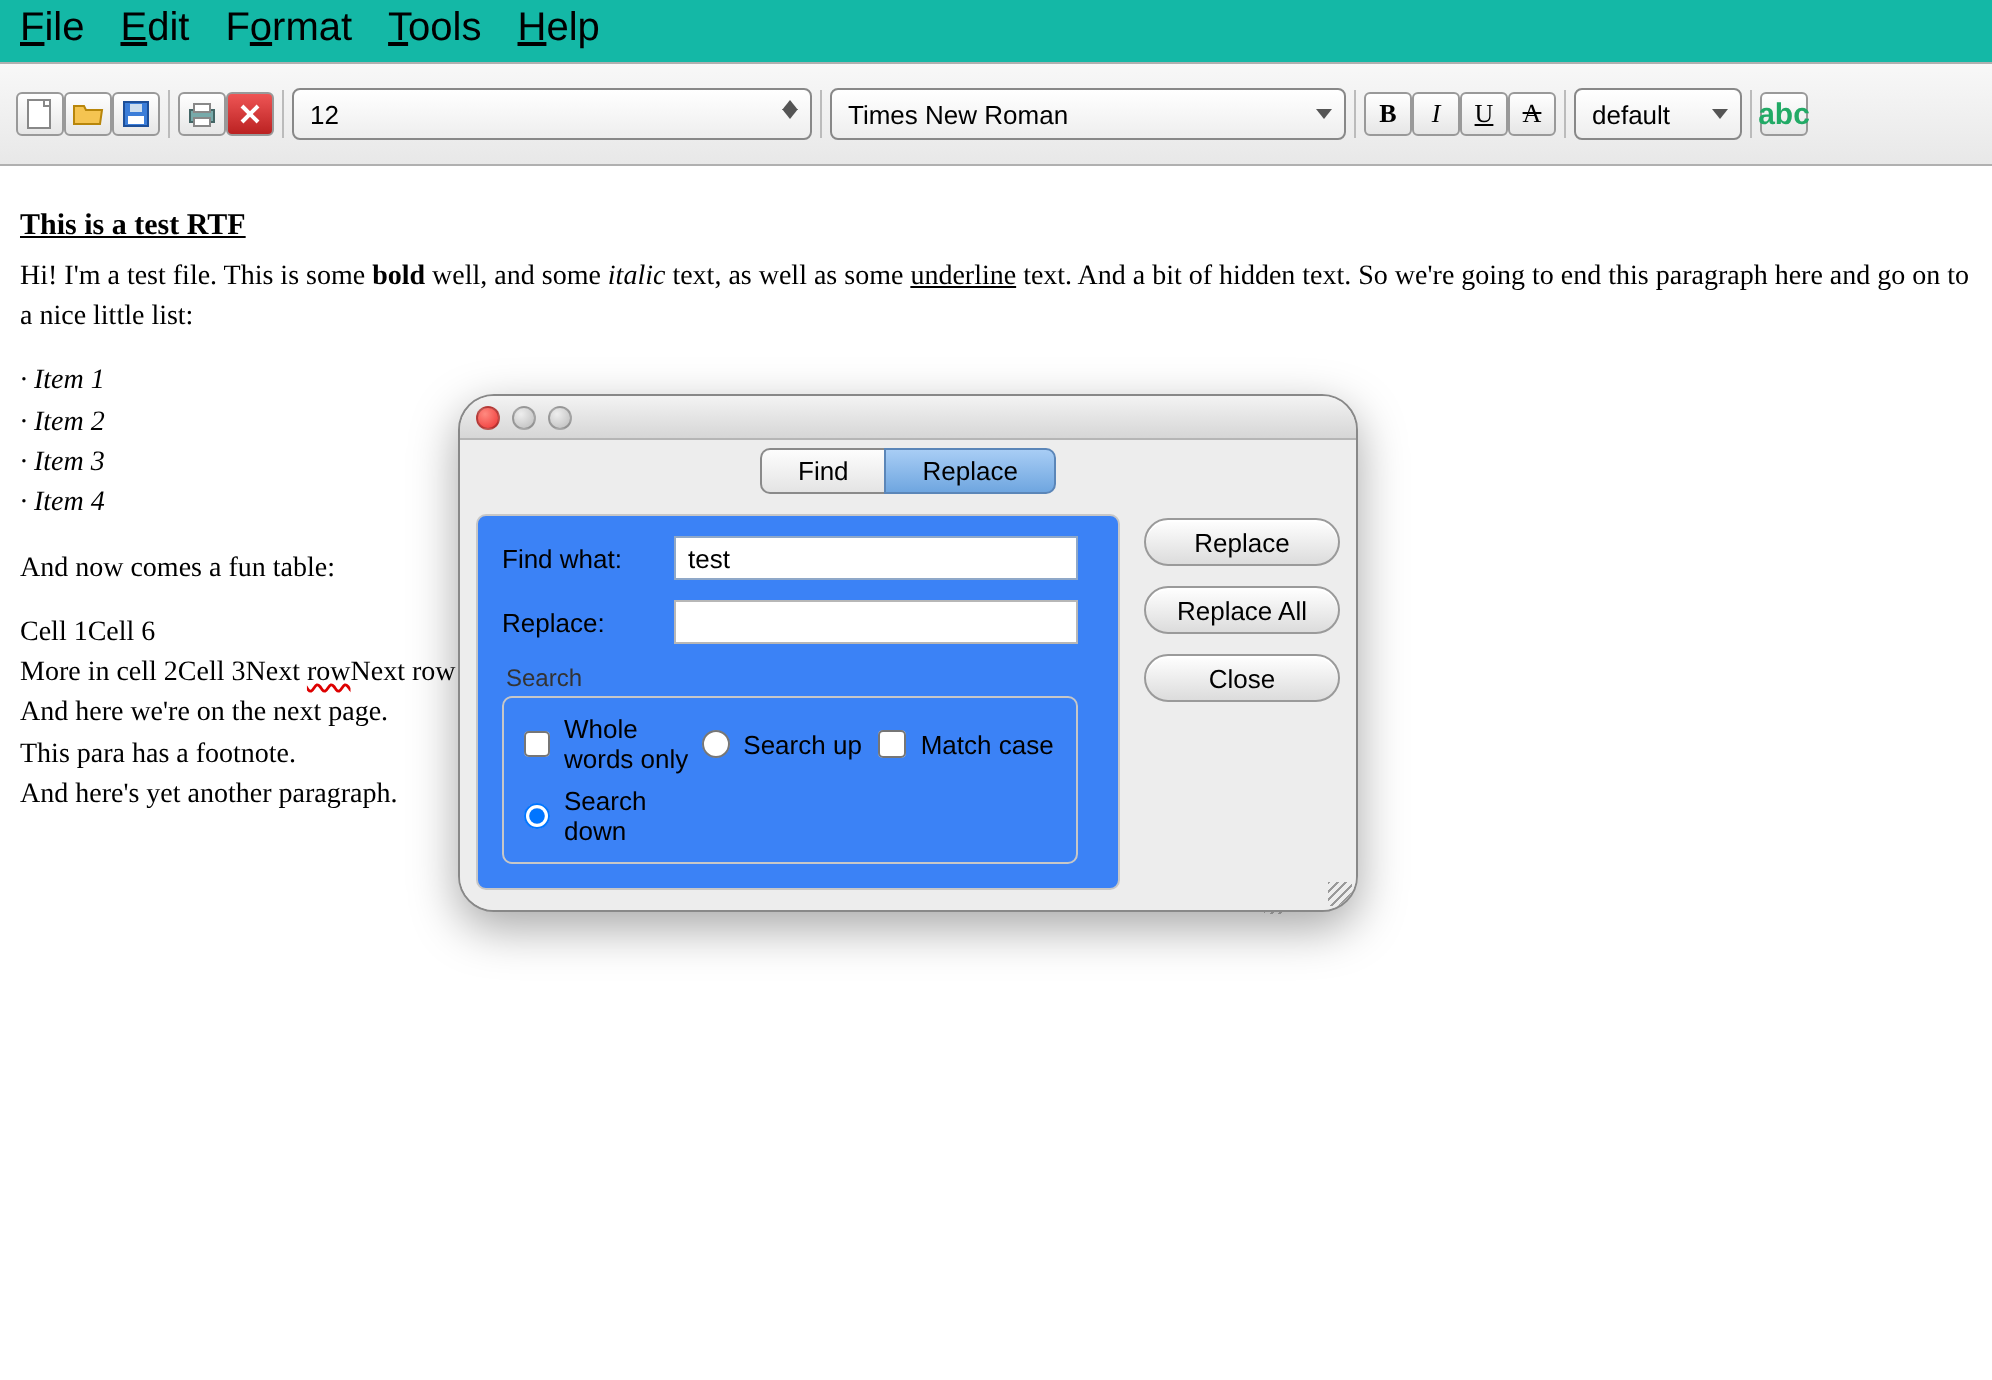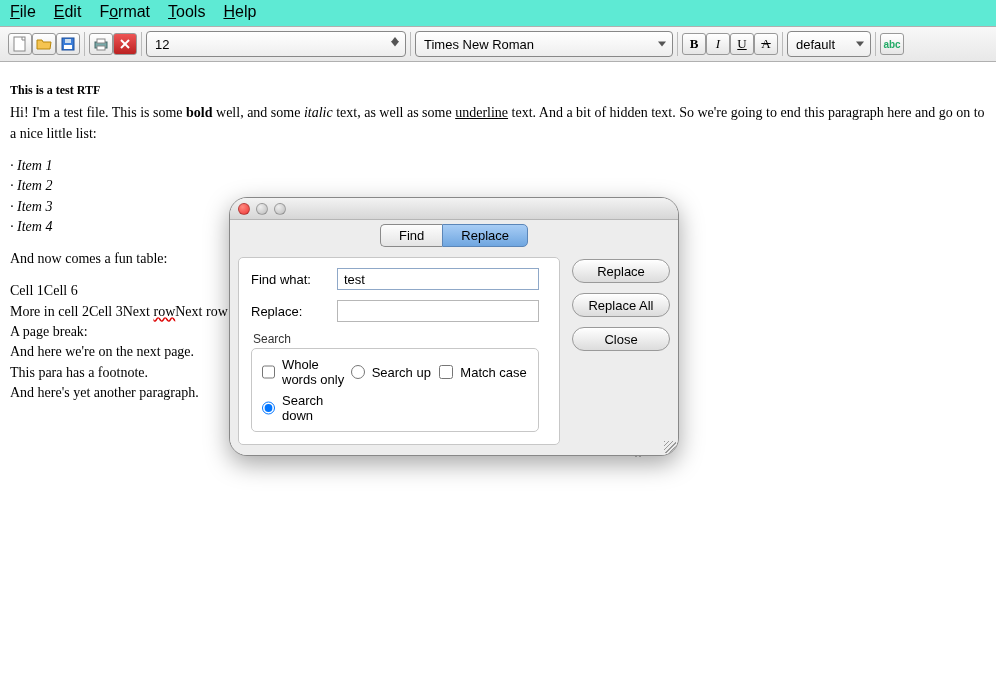--- a/index.html
+++ b/index.html
@@ -1,59 +1,59 @@
 <!DOCTYPE html>
 <html><head>
 <meta charset="utf-8">
 <style>
 * { box-sizing: border-box; margin: 0; padding: 0; }
 body { font-family: "Lucida Grande","Helvetica Neue",Arial,sans-serif; font-size: 13px; background: #fff; width: 996px; height: 690px; position: relative; overflow: hidden; }
 
 
-.menubar { display: flex; gap: 18px; padding: 3px 10px 5px 10px; font-size: 16px; background: #5eead4; }
+.menubar { display: flex; gap: 18px; padding: 3px 10px 5px 10px; font-size: 20px; background: #14b8a6; }
 .menubar span { cursor: default; }
 .menubar .ul { text-decoration: underline; }
 
 
-.toolbar { display: flex; align-items: center; gap: 0; padding: 4px 8px; border-top: 1px solid #b0b0b0; border-bottom: 1px solid #b0b0b0; background: linear-gradient(#f8f8f8,#e8e8e8); height: 36px; }
+.toolbar { display: flex; align-items: center; gap: 0; padding: 4px 8px; border-top: 1px solid #b0b0b0; border-bottom: 1px solid #b0b0b0; background: linear-gradient(#f8f8f8,#e8e8e8); height: 52px; }
 .tool-btn { width: 24px; height: 22px; border: 1px solid #999; border-radius: 3px; background: linear-gradient(#fff,#e6e6e6); display: flex; align-items: center; justify-content: center; font-size: 12px; cursor: default; }
 .sep { width: 1px; height: 24px; background: #bbb; margin: 0 4px; }
 .combo { height: 26px; border: 1px solid #888; border-radius: 4px; background: linear-gradient(#fff,#eee); display: flex; align-items: center; padding: 0 8px; position: relative; font-size: 13px; }
 .combo.size { width: 260px; }
 .combo.font { width: 258px; }
 .combo.style { width: 84px; }
 .combo::after { content: ""; position: absolute; right: 6px; top: 50%; transform: translateY(-50%); width: 0; height: 0; border-left: 4px solid transparent; border-right: 4px solid transparent; border-top: 5px solid #555; }
 .combo.size::before { content: ""; position: absolute; right: 6px; top: 5px; width: 0; height: 0; border-left: 4px solid transparent; border-right: 4px solid transparent; border-bottom: 5px solid #555; }
 .fmt-btn { width: 24px; height: 22px; border: 1px solid #999; border-radius: 3px; background: linear-gradient(#fff,#e6e6e6); display: flex; align-items: center; justify-content: center; font-family: "Times New Roman",serif; font-size: 13px; }
 .fmt-btn.b { font-weight: bold; }
 .fmt-btn.i { font-style: italic; }
 .fmt-btn.u { text-decoration: underline; }
 .fmt-btn.s { text-decoration: line-through; }
-.abc-btn { width: 24px; height: 22px; border: 1px solid #999; border-radius: 3px; background: linear-gradient(#fff,#e6e6e6); display:flex; align-items:center; justify-content:center; font-size:10px; color:#2a6; font-weight:bold; }
+.abc-btn { width: 24px; height: 22px; border: 1px solid #999; border-radius: 3px; background: linear-gradient(#fff,#e6e6e6); display:flex; align-items:center; justify-content:center; font-size:15px; color:#2a6; font-weight:bold; }
 
 
 .doc { padding: 20px 10px; font-family: "Times New Roman",serif; font-size: 14px; line-height: 1.45; color: #000; }
-.doc h1 { font-size: 12px; font-weight: bold; margin-bottom: 4px; }
+.doc h1 { font-size: 15px; font-weight: bold; margin-bottom: 4px; text-decoration: underline; }
 .doc p { margin: 0; }
 .doc .para1 { margin-bottom: 12px; }
 .doc ul { list-style: none; margin: 0 0 12px 0; font-style: italic; }
 .doc ul li::before { content: "· "; }
 .squig { text-decoration: underline wavy #d00; text-decoration-skip-ink: none; }
 .dialog { position: absolute; left: 229px; top: 197px; width: 450px; border: 1px solid #888; border-radius: 18px; background: #ededed; box-shadow: 0 8px 24px rgba(0,0,0,0.35); overflow: hidden; }
 .titlebar { height: 22px; background: linear-gradient(#f3f3f3,#d6d6d6); border-bottom: 1px solid #b5b5b5; display: flex; align-items: center; padding-left: 8px; gap: 6px; border-top-left-radius: 6px; border-top-right-radius: 6px; }
 .tl-btn { width: 12px; height: 12px; border-radius: 50%; border: 1px solid rgba(0,0,0,0.25); }
 .tl-btn.red { background: radial-gradient(circle at 35% 30%,#ff8a80,#e33); }
 .tl-btn.gray { background: radial-gradient(circle at 35% 30%,#eee,#bbb); }
 .dlg-body { padding: 0 8px 10px 8px; background: #ededed; }
 .tabs { display: flex; justify-content: center; margin-top: 4px; margin-bottom: 10px; }
 .tab { padding: 3px 18px; font-size: 13px; border: 1px solid #8a8a8a; background: linear-gradient(#fdfdfd,#e4e4e4); }
 .tab.left { border-top-left-radius: 5px; border-bottom-left-radius: 5px; border-right: none; }
 .tab.right { border-top-right-radius: 5px; border-bottom-right-radius: 5px; background: linear-gradient(#a8cdf5,#6fa6e0); border-color:#5b86b8; }
 .form-area { display: flex; gap: 12px; }
-.fields { flex: 1; border: 1px solid #c7c7c7; border-radius: 5px; padding: 10px 20px 12px 12px; background: #ffffff; position: relative; }
+.fields { flex: 1; border: 1px solid #c7c7c7; border-radius: 5px; padding: 10px 20px 12px 12px; background: #3b82f6; position: relative; }
 .row { display: flex; align-items: center; margin-bottom: 10px; }
 .row label { width: 86px; font-size: 13px; }
 .row input[type=text] { flex: 1; height: 22px; border: 1px solid #8fa8c8; padding: 0 6px; font-size: 13px; background: #fff; }
 .row input.nofocus { border-color: #b7b7b7; }
 .options-title { font-size: 12px; margin: 0 0 4px 2px; color: #333; }
 .opts { display: grid; grid-template-columns: 1fr 1fr 1fr; row-gap: 6px; font-size: 13px; border: 1px solid #c7c7c7; border-radius: 5px; padding: 8px 10px; margin-top: -2px; }
 .opts label { display: flex; align-items: center; gap: 7px; }
 .buttons { display: flex; flex-direction: column; gap: 10px; padding-top: 2px; }
 .aqua-btn { width: 98px; height: 24px; border: 1px solid #9a9a9a; border-radius: 12px; background: linear-gradient(#fff,#dcdcdc); font-size: 13px; display: flex; align-items: center; justify-content: center; box-shadow: inset 0 1px 0 #fff; }
 .resize { position:absolute; right:2px; bottom:2px; width:12px; height:12px; background: repeating-linear-gradient(135deg,#999 0,#999 1px,transparent 1px,transparent 3px); }
@@ -139,21 +139,20 @@
     <li>Item 1</li>
     <li>Item 2</li>
     <li>Item 3</li>
     <li>Item 4</li>
   </ul>
   <p style="margin-bottom:12px;">And now comes a fun table:</p>
   <p>Cell 1Cell 6</p>
   <p>
     <span>More in cell 2Cell 3Next </span><span class="squig">row</span><span>Next</span><span> row </span><span class="squig">Next</span><span> r</span>
   </p>
-  <p>A page break:</p>
   <p>And here we're on the next page.</p>
   <p>This para has a footnote.</p>
   <p>And here's yet another paragraph.</p>
 </div>
 
 <div class="page-grip"></div>
 
 <div class="dialog">
   <div class="titlebar">
     <div class="tl-btn red"></div>

